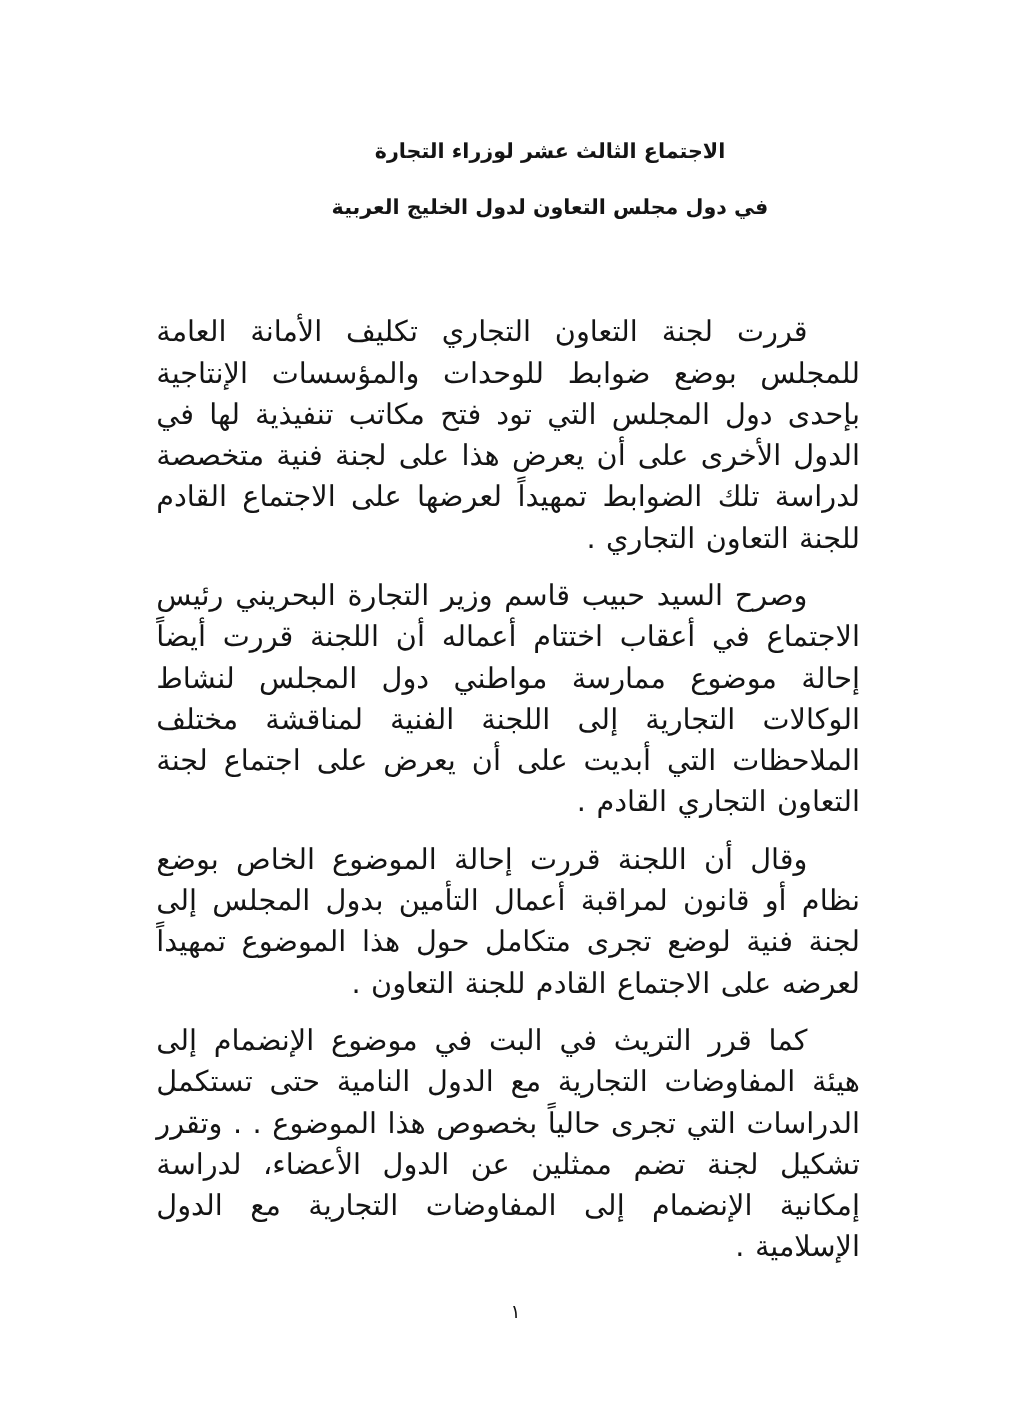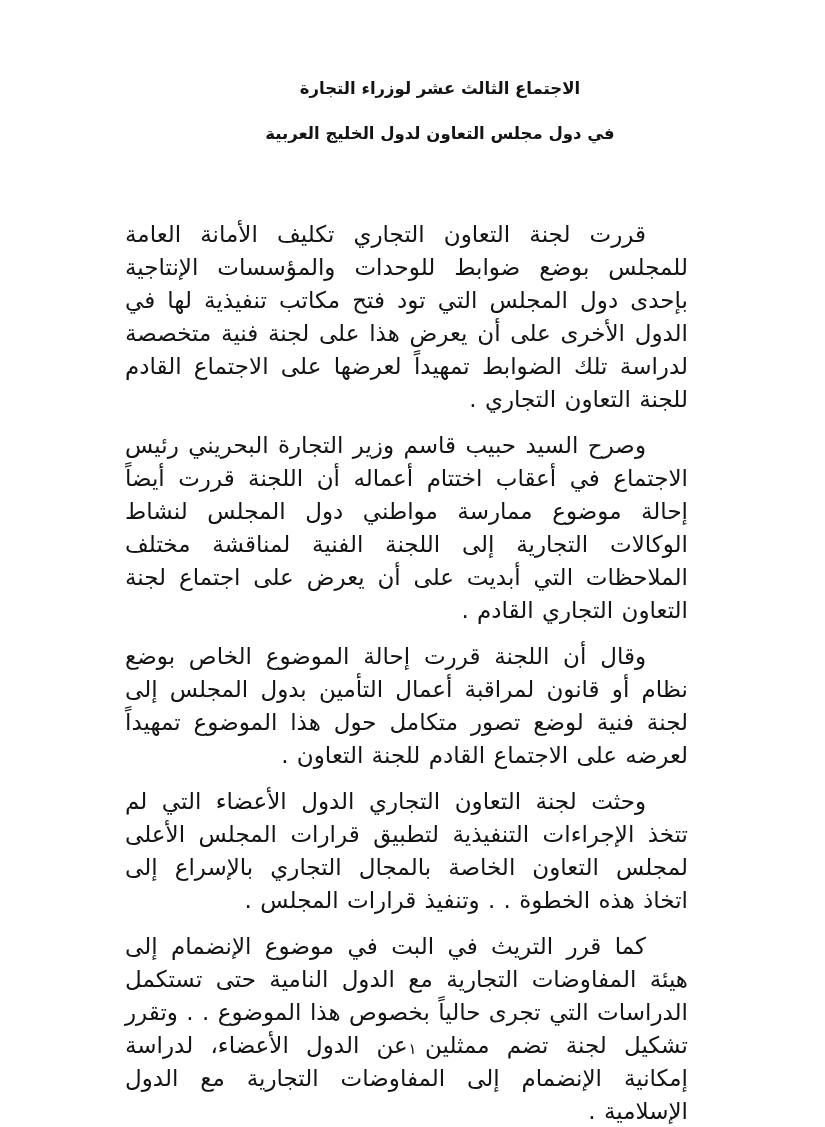--- a/index.html
+++ b/index.html
@@ -10,25 +10,26 @@
   .page {
     position: relative;
     width: 825px;
     height: 1127px;
     background: #ffffff;
     overflow: hidden;
     font-family: "DejaVu Sans", sans-serif;
     color: #141414;
   }
   .title-block {
-    padding-top: 66px;
+    padding-top: 86px;
     margin-left: 160px;
     width: 560px;
     text-align: center;
     direction: rtl;
+    margin-top: 12px;
   }
   .title-line {
     font-size: 16.5px;
     font-weight: 700;
     line-height: 45px;
     letter-spacing: 0.5px;
     white-space: nowrap;
   }
   .body-block {
     margin-top: 62px;
@@ -60,20 +61,19 @@
 <div class="page">
 
   <div class="title-block">
     <div class="title-line">الاجتماع الثالث عشر لوزراء التجارة</div>
     <div class="title-line">في دول مجلس التعاون لدول الخليج العربية</div>
   </div>
 
   <div class="body-block">
     <p class="para">قررت لجنة التعاون التجاري تكليف الأمانة العامة للمجلس بوضع ضوابط للوحدات والمؤسسات الإنتاجية بإحدى دول المجلس التي تود فتح مكاتب تنفيذية لها في الدول الأخرى على أن يعرض هذا على لجنة فنية متخصصة لدراسة تلك الضوابط تمهيداً لعرضها على الاجتماع القادم للجنة التعاون التجاري .</p>
     <p class="para">وصرح السيد حبيب قاسم وزير التجارة البحريني رئيس الاجتماع في أعقاب اختتام أعماله أن اللجنة قررت أيضاً إحالة موضوع ممارسة مواطني دول المجلس لنشاط الوكالات التجارية إلى اللجنة الفنية لمناقشة مختلف الملاحظات التي أبديت على أن يعرض على اجتماع لجنة التعاون التجاري القادم .</p>
-    <p class="para">وقال أن اللجنة قررت إحالة الموضوع الخاص بوضع نظام أو قانون لمراقبة أعمال التأمين بدول المجلس إلى لجنة فنية لوضع تصور متكامل حول هذا الموضوع تمهيداً لعرضه على الاجتماع القادم للجنة التعاون .</p>
-    <p class="para">وحثت لجنة التعاون التجاري الدول الأعضاء التي لم تتخذ الإجراءات التنفيذية لتطبيق قرارات المجلس الأعلى لمجلس التعاون الخاصة بالمجال التجاري بالإسراع إلى اتخاذ هذه الخطوة . . وتنفيذ قرارات المجلس .</p>
+    <p class="para">وقال أن اللجنة قررت إحالة الموضوع الخاص بوضع نظام أو قانون لمراقبة أعمال التأمين بدول المجلس إلى لجنة فنية لوضع تجرى متكامل حول هذا الموضوع تمهيداً لعرضه على الاجتماع القادم للجنة التعاون .</p>
     <p class="para">كما قرر التريث في البت في موضوع الإنضمام إلى هيئة المفاوضات التجارية مع الدول النامية حتى تستكمل الدراسات التي تجرى حالياً بخصوص هذا الموضوع . . وتقرر تشكيل لجنة تضم ممثلين عن الدول الأعضاء، لدراسة إمكانية الإنضمام إلى المفاوضات التجارية مع الدول الإسلامية .</p>
   </div>
 
   <div class="page-number">١</div>
 
 </div>
 
 </body></html>

